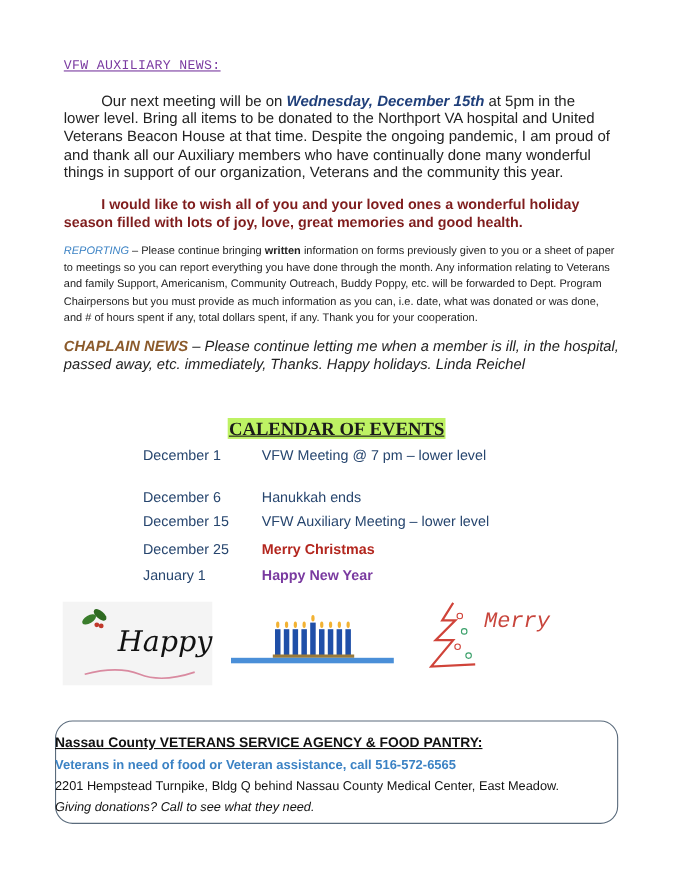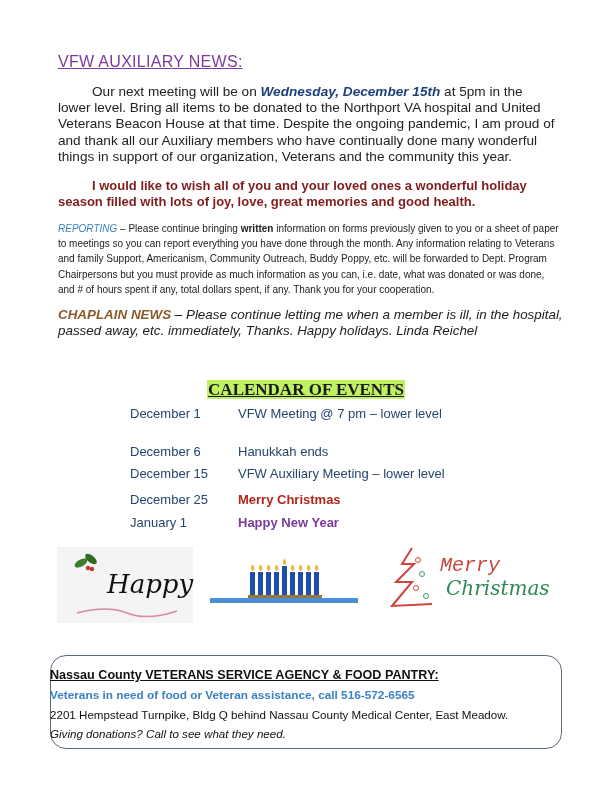--- a/index.html
+++ b/index.html
@@ -1,18 +1,18 @@
 <!DOCTYPE html>
 <html><head>
   <meta charset="utf-8">
   <style>
     html, body { margin:0; padding:0; background:#ffffff; }
     body { width:612px; height:792px; position:relative; overflow:hidden; font-family:"Liberation Sans", sans-serif; color:#1a1a1a; }
     .abs { position:absolute; }
-    .title { left:58px; top:53px; font-family:Liberation Sans, sans-serif; font-size:16px; color:#7a3aa0; text-decoration:underline; letter-spacing:0.3px; }
+    .title { left:58px; top:53px; font-family:Liberation Mono, monospace; font-size:12px; color:#7a3aa0; text-decoration:underline; letter-spacing:0.3px; }
     .para1 { left:58px; top:84px; width:500px; font-size:13.6px; line-height:16.2px; color:#222; }
     .para1 .indent { display:inline-block; width:34px; }
     .para1 .em { color:#1f3f7a; font-weight:bold; font-style:italic; }
     .wish { left:58px; top:178px; width:500px; font-size:13px; line-height:16.2px; color:#7f1d1d; font-weight:bold; }
     .wish .indent { display:inline-block; width:34px; }
     .reporting { left:58px; top:221px; width:505px; font-size:10px; line-height:15.2px; color:#222; }
     .reporting .lbl { color:#3b82c4; font-style:italic;text-align:center; }
     .chaplain { left:58px; top:307px; width:505px; font-size:13.4px; line-height:16px; color:#222; font-style:italic; }
     .chaplain .lbl { color:#8b5a2b; font-weight:bold; }
     .cal-title { left:0; width:612px; top:380px; text-align:center; }
@@ -92,20 +92,19 @@
 
 <div class="img-box" style="left:388px; top:544px; width:150px; height:72px;">
   <svg width="150" height="72" viewBox="0 0 150 72" style="position:absolute;left:0;top:0;">
     <path d="M24 4 L14 20 L26 20 L8 38 L24 38 L4 62 L44 60" stroke="#d0443a" stroke-width="2" fill="none"></path>
     <circle cx="30" cy="16" r="2.5" fill="none" stroke="#d0443a"></circle>
     <circle cx="34" cy="30" r="2.5" fill="none" stroke="#3aa06a"></circle>
     <circle cx="28" cy="44" r="2.5" fill="none" stroke="#d0443a"></circle>
     <circle cx="38" cy="52" r="2.5" fill="none" stroke="#3aa06a"></circle>
   </svg>
   <div style="position:absolute;left:52px;top:10px;font-family:Liberation Mono, monospace;font-style:italic;font-size:20px;color:#c8453c;">Merry</div>
-  <div style="position:absolute;left:58px;top:32px;font-family:'DejaVu Serif',serif;font-style:italic;font-size:20px;color:#2e8b57;">Christmas</div>
 </div>
 
 <div class="abs box"></div>
 <div class="abs box-line box-h">Nassau County VETERANS SERVICE AGENCY &amp; FOOD PANTRY:</div>
 <div class="abs box-line box-call">Veterans in need of food or Veteran assistance, call 516-572-6565</div>
 <div class="abs box-line box-addr">2201 Hempstead Turnpike, Bldg Q behind Nassau County Medical Center, East Meadow.</div>
 <div class="abs box-line box-give">Giving donations? Call to see what they need.</div>
 
 </body></html>

